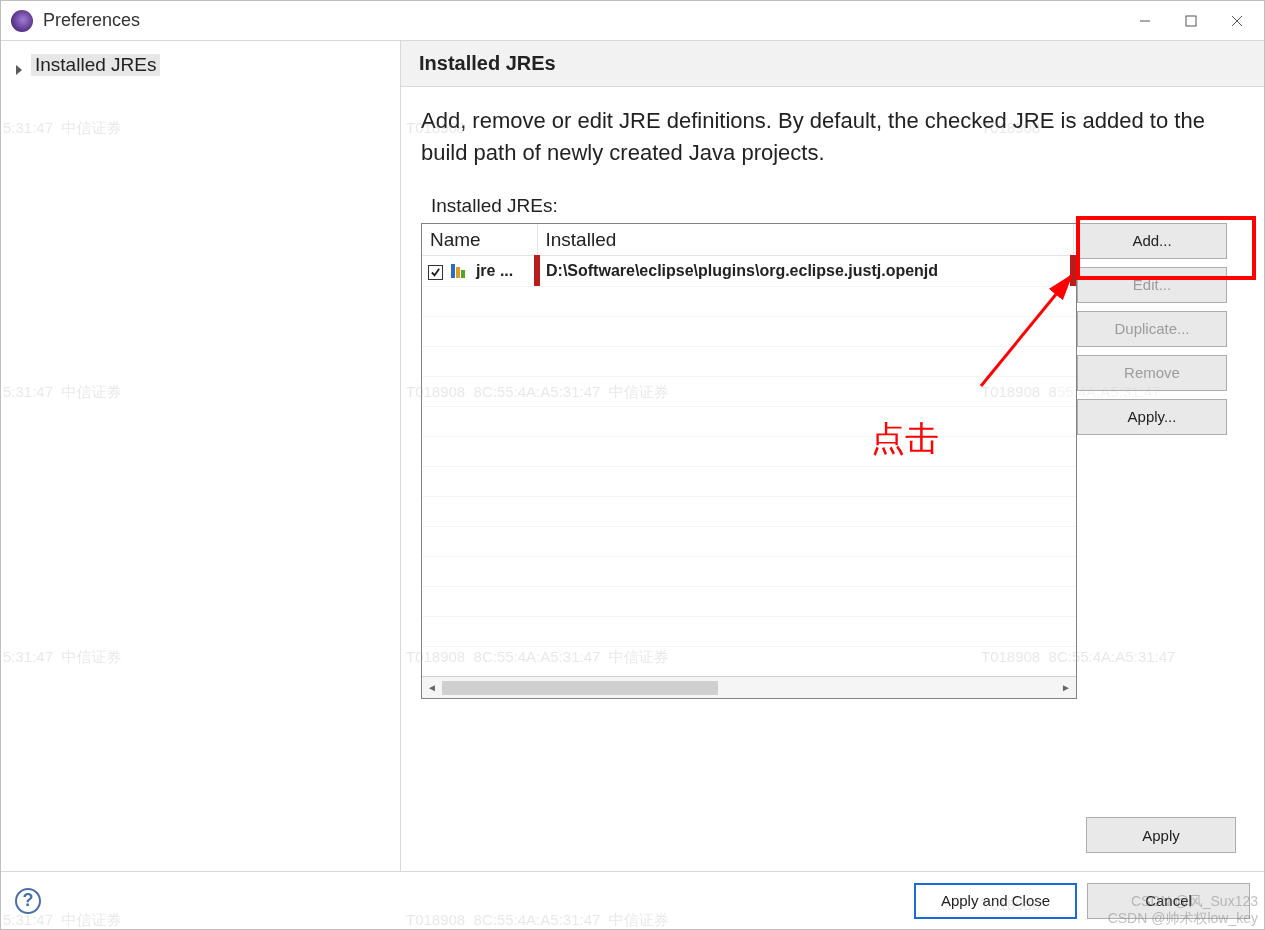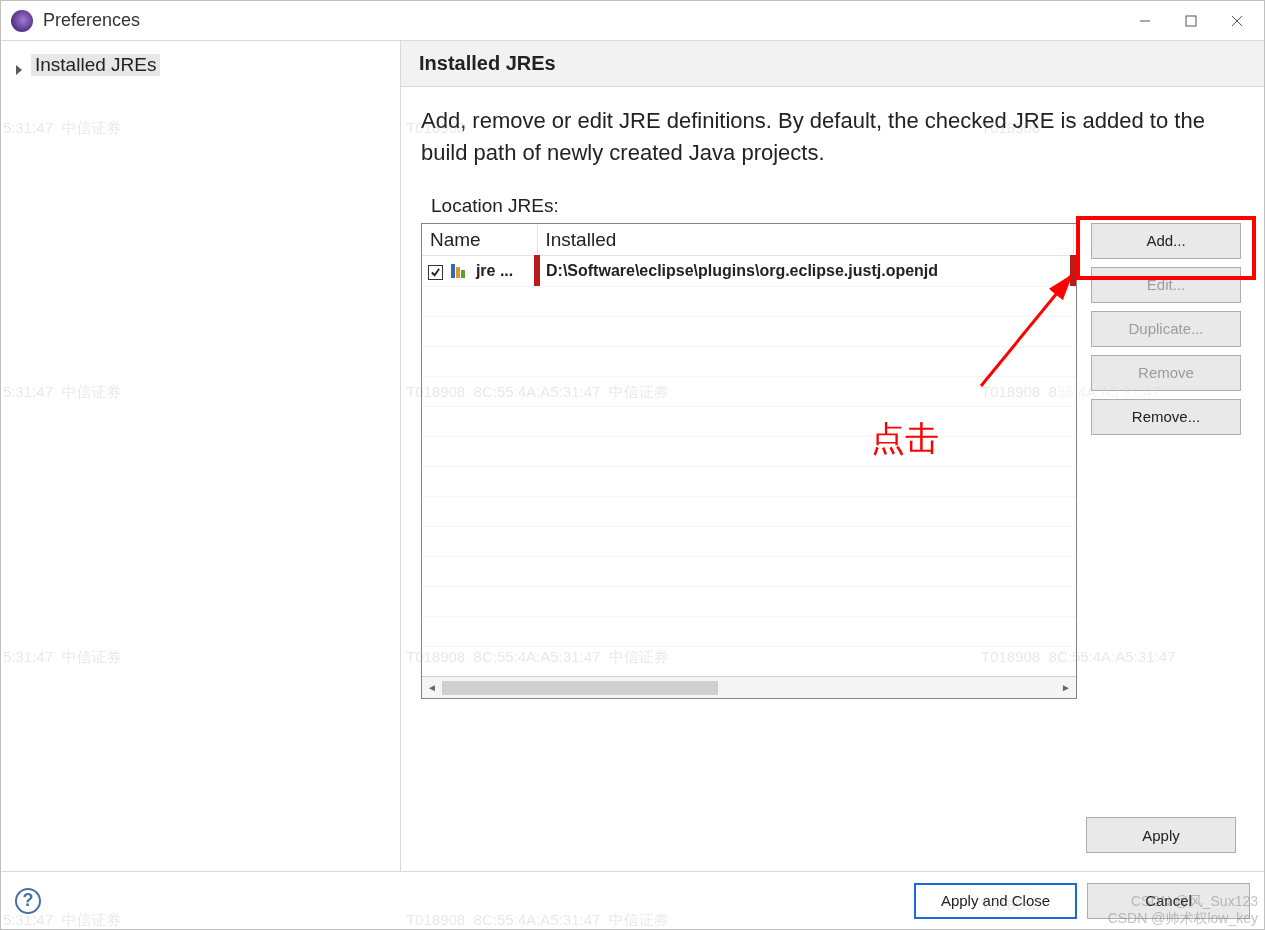--- a/index.html
+++ b/index.html
@@ -15,21 +15,21 @@
 .sidebar { width:400px; border-right:1px solid #d9d9d9; padding:10px 6px; background:#fff; }
 .tree-item { display:flex; align-items:center; height:28px; padding-left:6px; font-size:19px; }
 .tree-item .chev { width:12px; height:12px; margin-right:6px; display:inline-block; }
 .tree-item .chev svg { width:12px; height:12px; fill:#5a5a5a; }
 .tree-item .lbl { background:#e7e7e7; padding:0 4px; }
 .content { flex:1; display:flex; flex-direction:column; min-width:0; }
 .content-header { height:46px; border-bottom:1px solid #d9d9d9; display:flex; align-items:center; padding:0 18px; font-size:20px; font-weight:700; background:#f2f2f2; }
 .content-body { flex:1; padding:18px 14px 10px 20px; display:flex; flex-direction:column; min-height:0; }
 .description { font-size:22px; line-height:1.45; color:#222; margin-bottom:26px; }
 .list-label { font-size:19px; margin-bottom:6px; padding-left:10px; }
-.table-area { display:flex; gap:14px; flex:0 0 auto; }
+.table-area { display:flex; flex:0 0 auto; }
 .table-wrap { border:1px solid #828282; width:656px; position:relative; background:#fff; }
 table.jre { border-collapse:collapse; width:100%; table-layout:fixed; }
 table.jre th { text-align:left; font-weight:400; font-size:19px; background:#fff; border-right:1px solid #e5e5e5; border-bottom:1px solid #e5e5e5; height:32px; padding:2px 8px; }
 table.jre td { font-size:16px; height:30px; padding:6px 6px; border-right:6px solid #b91c1c; white-space:nowrap; overflow:hidden; }
 table.jre td.namecell { font-weight:700; }
 table.jre td.loccell { font-weight:700; }
 .chk { width:15px; height:15px; border:1px solid #333; display:inline-flex; align-items:center; justify-content:center; vertical-align:-2px; margin-right:4px; }
 .chk svg { width:11px; height:11px; stroke:#222; stroke-width:2; fill:none; }
 .jre-icon { display:inline-block; width:18px; height:14px; vertical-align:-2px; margin-right:2px; }
 .jre-icon span { display:inline-block; width:4px; margin-right:1px; }
@@ -96,21 +96,21 @@
         </span>
         <span class="lbl">Installed JREs</span>
       </div>
     </div>
 
     <div class="content">
       <div class="content-header">Installed JREs</div>
 
       <div class="content-body">
         <div class="description">Add, remove or edit JRE definitions. By default, the checked JRE is added to the build path of newly created Java projects.</div>
-        <div class="list-label">Location JREs:</div>
+        <div class="list-label">Installed JREs:</div>
 
         <div class="table-area">
           <div class="table-wrap">
             <table class="jre">
               <colgroup>
                   <col style="width:115px">
                   <col>
                 </colgroup>
               <thead>
                 <tr>
@@ -157,21 +157,21 @@
                 </div>
               <span class="arrow">►</span>
             </div>
           </div>
 
           <div class="side-buttons">
             <div class="btn">Add...</div>
             <div class="btn disabled">Edit...</div>
             <div class="btn disabled">Duplicate...</div>
             <div class="btn disabled">Remove</div>
-            <div class="btn">Remove...</div>
+            <div class="btn">Apply...</div>
           </div>
         </div>
 
         <div style="flex:1"></div>
 
         <div class="apply-row">
           <div class="btn">Apply</div>
         </div>
       </div>
     </div>

